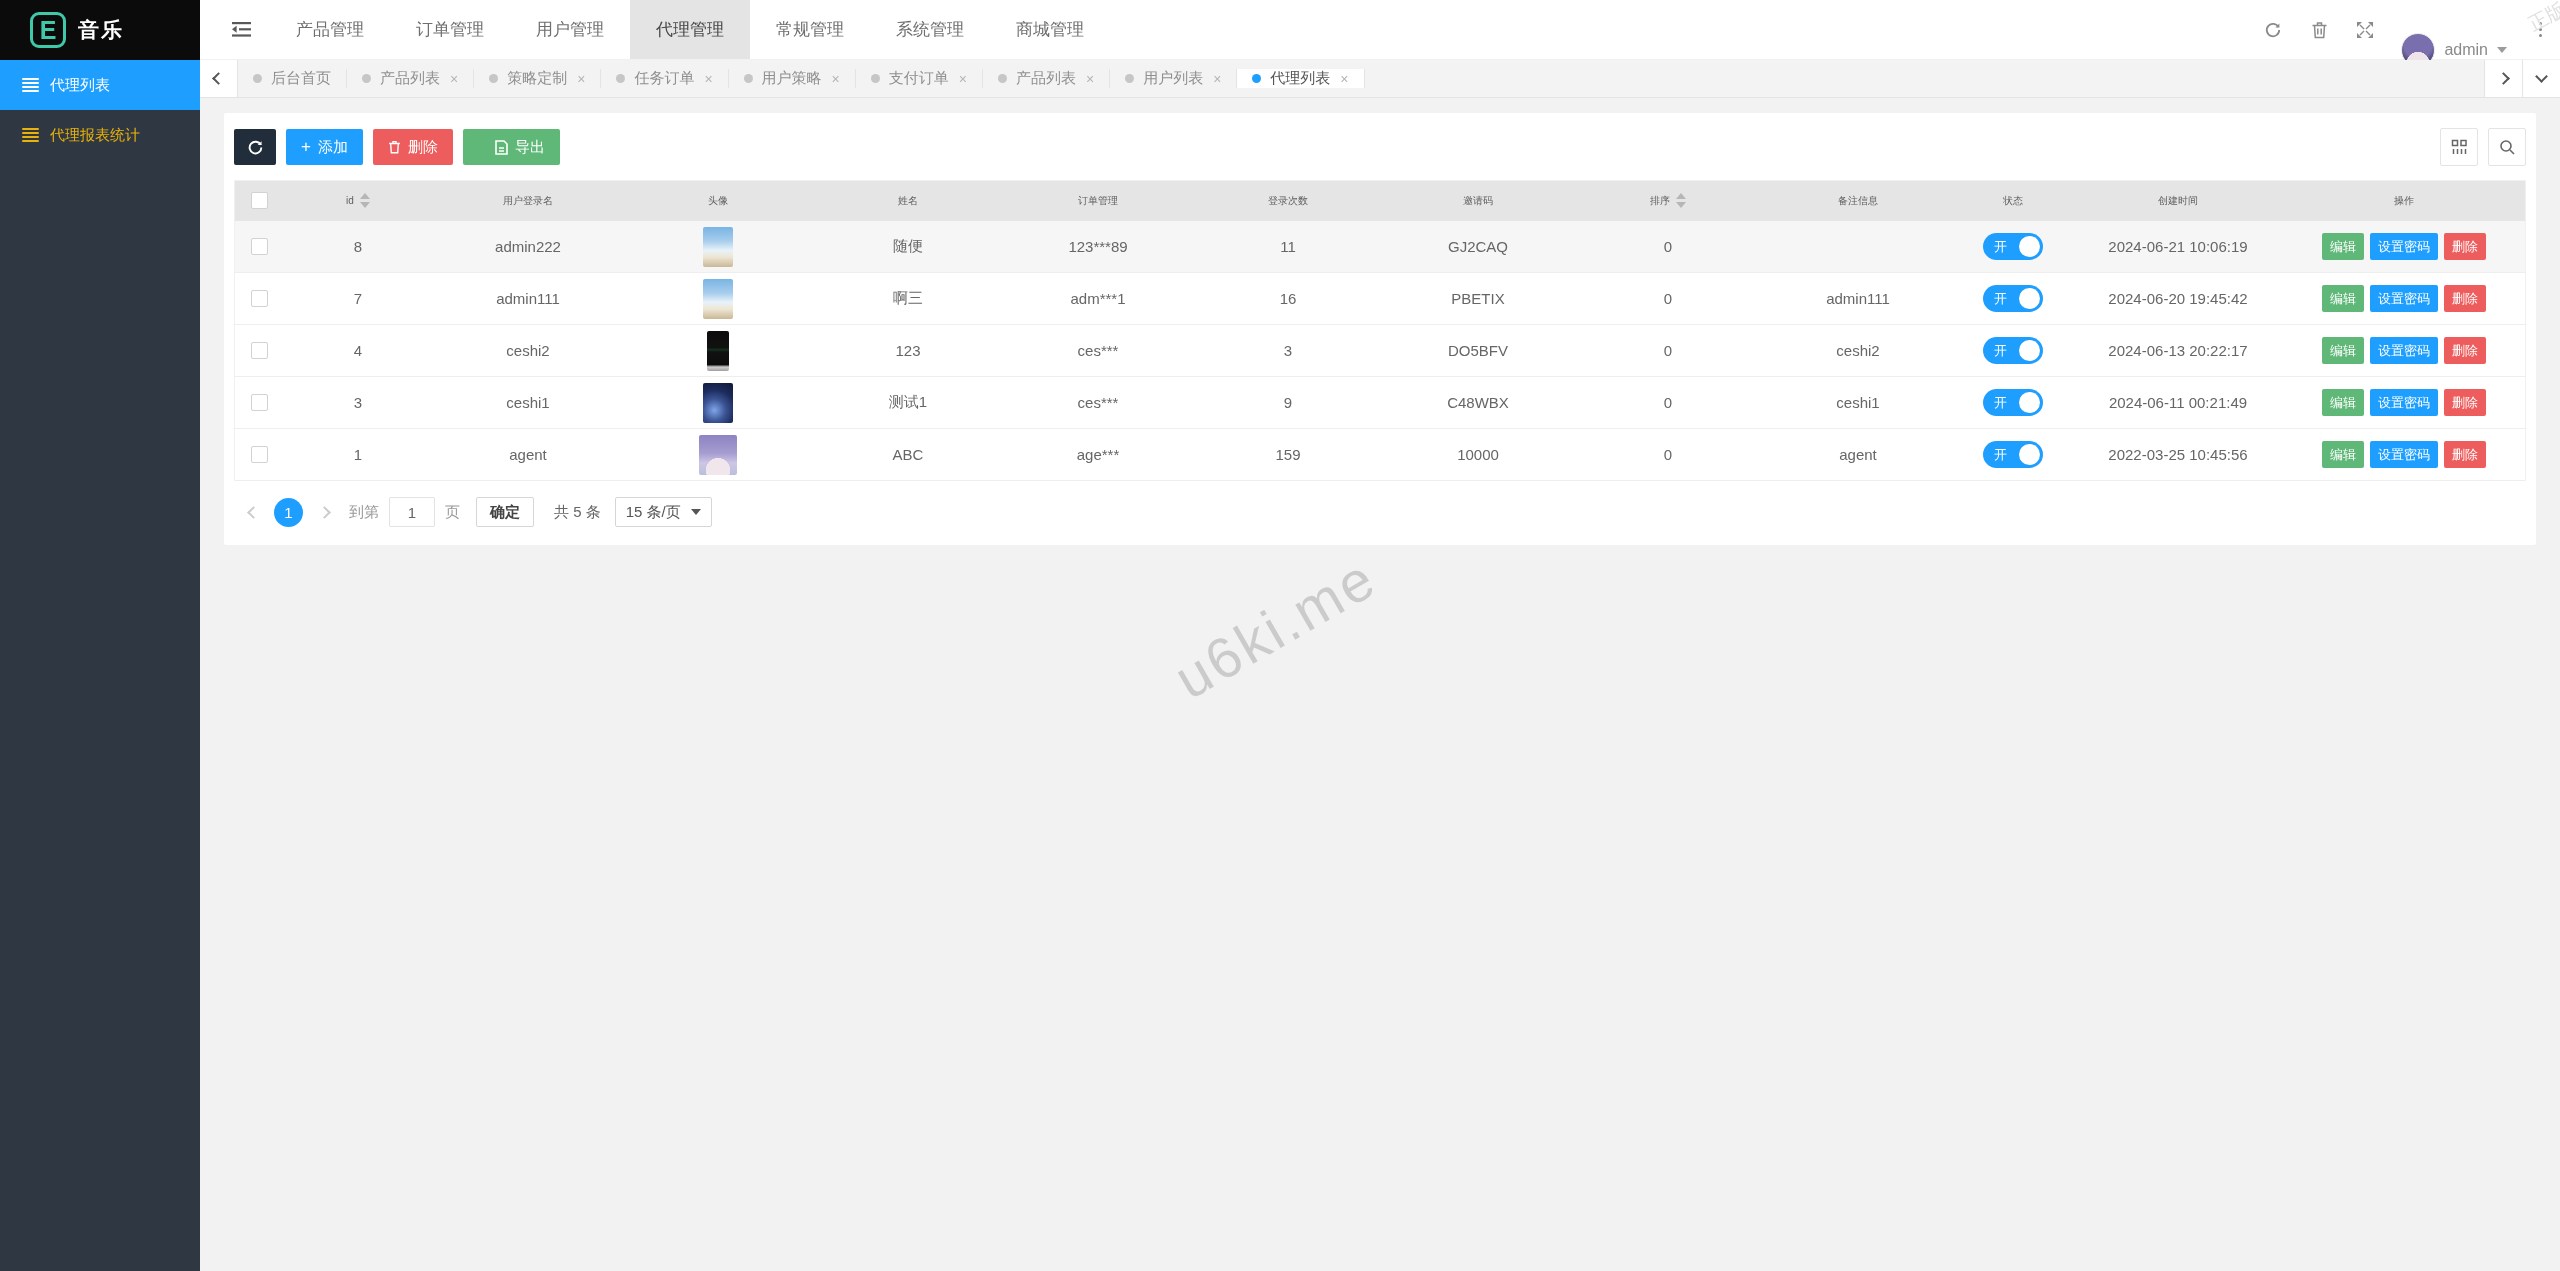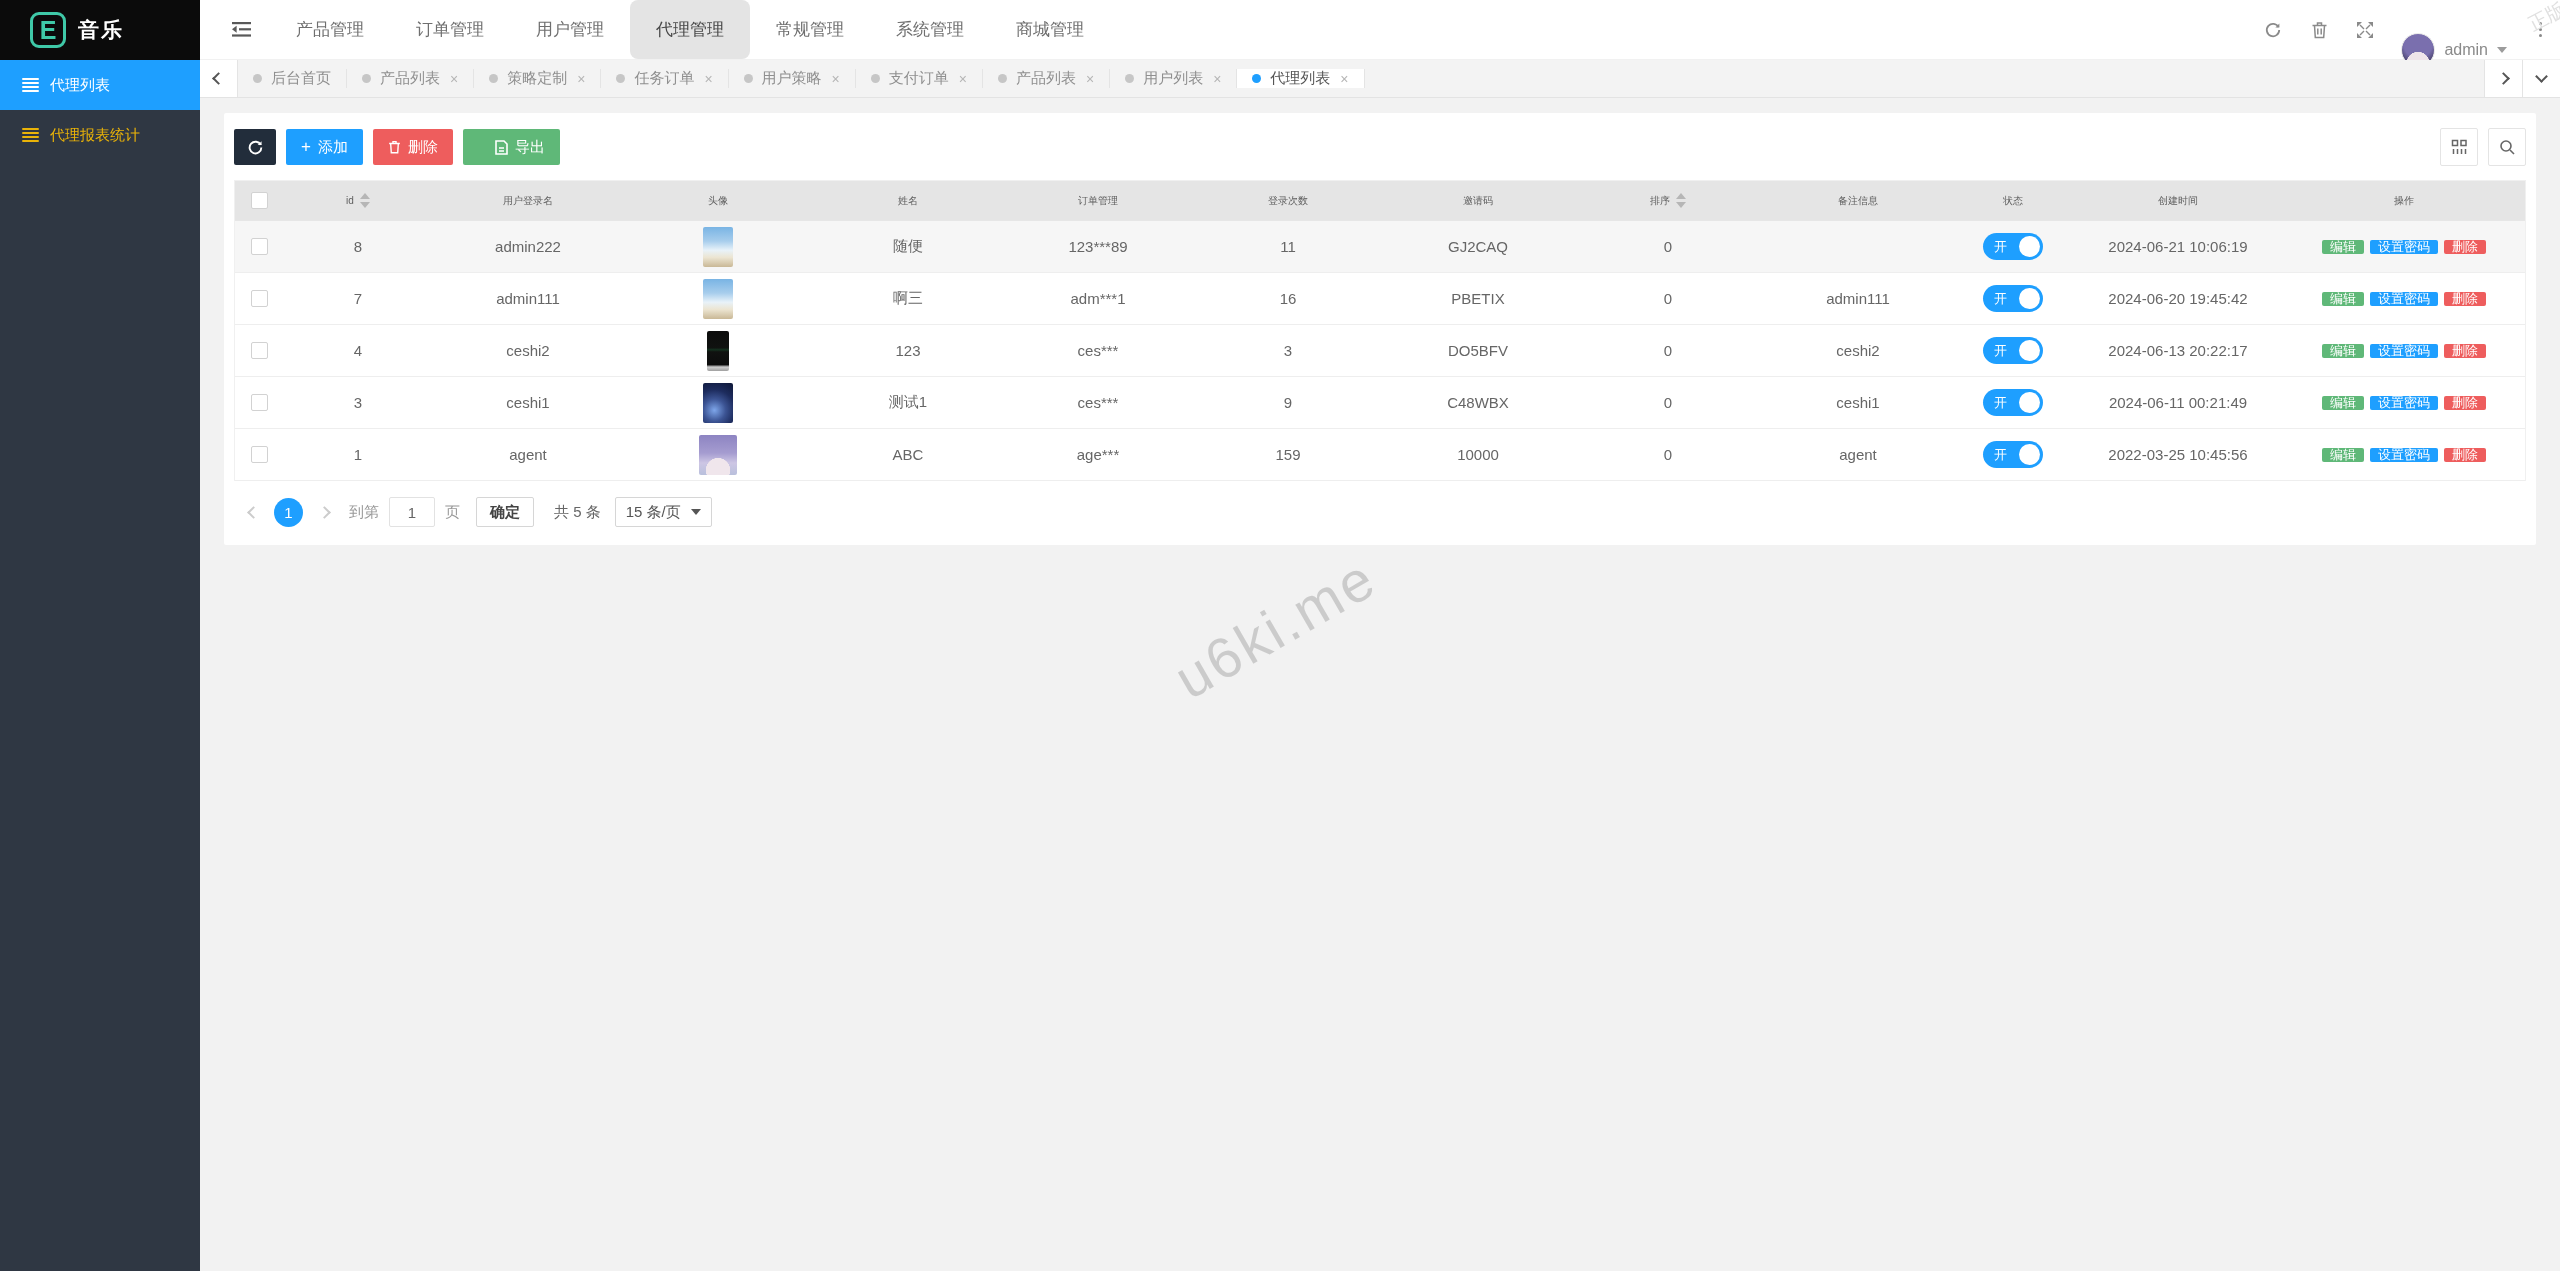--- a/index.html
+++ b/index.html
@@ -18,21 +18,21 @@
   .menu-icon { width:17px; height:14px; display:inline-block; }
   .menu-icon i { display:block; height:2px; margin-bottom:2px; background:currentColor; border-radius:1px; }
 
   
   .topbar { position:absolute; left:200px; top:0; right:0; height:60px; background:#fff;
     display:flex; align-items:center; border-bottom:1px solid #f1f1f1; z-index:4; }
   .collapse-btn { margin-left:20px; width:42px; height:60px; display:flex; align-items:center; justify-content:center;
     color:#595959; cursor:pointer; }
   .nav { display:flex; height:100%; margin-left:8px; }
   .nav-item { padding:0 26px; height:100%; display:flex; align-items:center; color:#6f6f6f; font-size:17px; cursor:pointer; }
-  .nav-item.active { background:#e4e4e4; color:#474747;border-radius:8px; }
+  .nav-item.active { background:#e4e4e4; color:#474747; }
   .header-right { margin-left:auto; display:flex; align-items:center; gap:26px; padding-right:12px; }
   .hicon { width:20px; height:20px; color:#8a8a8a; display:flex; align-items:center; justify-content:center; cursor:pointer; }
   .user-block { display:flex; align-items:center; gap:9px; cursor:pointer;margin-top:40px; }
   .avatar-circle { width:34px; height:34px; border-radius:50%;
     background:
       radial-gradient(circle at 50% 92%, #efe4ea 0 34%, rgba(0,0,0,0) 35%),
       radial-gradient(circle at 50% 30%, #7a6fae 0 52%, #574f7e 70%, #433c63 100%);
     border:1px solid #e8e8e8; }
   .username { color:#8a8a8a; font-size:16px; }
   .caret-down-sm { width:0; height:0; border-left:5px solid transparent; border-right:5px solid transparent;
@@ -94,21 +94,21 @@
   .avatar--dark-phone { width:22px; background:linear-gradient(180deg,#0c0c0c 0%,#101210 42%,#14321f 47%,#101210 52%,#0c0c0c 84%,#cfcfcf 90%,#9f9f9f 100%); }
   .avatar--blue-glow { background:radial-gradient(circle at 38% 68%, #7ea6ea 0%, #3c5494 34%, #1d2c5e 62%, #0e1736 100%); }
   .avatar--purple-anime { width:38px; background:radial-gradient(circle at 50% 88%, #f0e6ec 0 30%, rgba(0,0,0,0) 31%),
       linear-gradient(180deg,#8d84c2 0%,#a59cd0 45%,#cdc6e4 70%,#b9c0dc 100%); }
 
   .switch { width:60px; height:27px; border-radius:14px; background:#1E9FFF; position:relative; display:inline-flex;
     align-items:center; cursor:pointer; }
   .switch-label { color:#fff; font-size:13px; margin-left:11px; }
   .switch-knob { width:21px; height:21px; border-radius:50%; background:#fff; position:absolute; right:3px; top:3px; }
 
-  .btn-xs { height:14px; padding:0 8px; font-size:13px; gap:0; }
+  .btn-xs { height:27px; padding:0 8px; font-size:13px; gap:0; }
 
   
   .pager { display:flex; align-items:center; margin-top:16px; padding-left:4px; font-size:15px; color:#666; gap:6px; }
   .pg-arrow { width:30px; height:30px; display:flex; align-items:center; justify-content:center; color:#cccccc; cursor:pointer; }
   .pg-num { width:29px; height:29px; border-radius:50%; background:#1E9FFF; color:#fff; display:flex; align-items:center;
     justify-content:center; font-size:15px; cursor:pointer; }
   .pg-text { color:#999; margin:0 4px; }
   .pg-input { width:46px; height:30px; border:1px solid #e2e2e2; border-radius:2px; text-align:center; color:#666;
     font-size:15px; background:#fff; display:flex; align-items:center; justify-content:center; }
   .pg-confirm { height:30px; padding:0 13px; border:1px solid #d6d6d6; background:#fff; border-radius:2px; color:#444;

